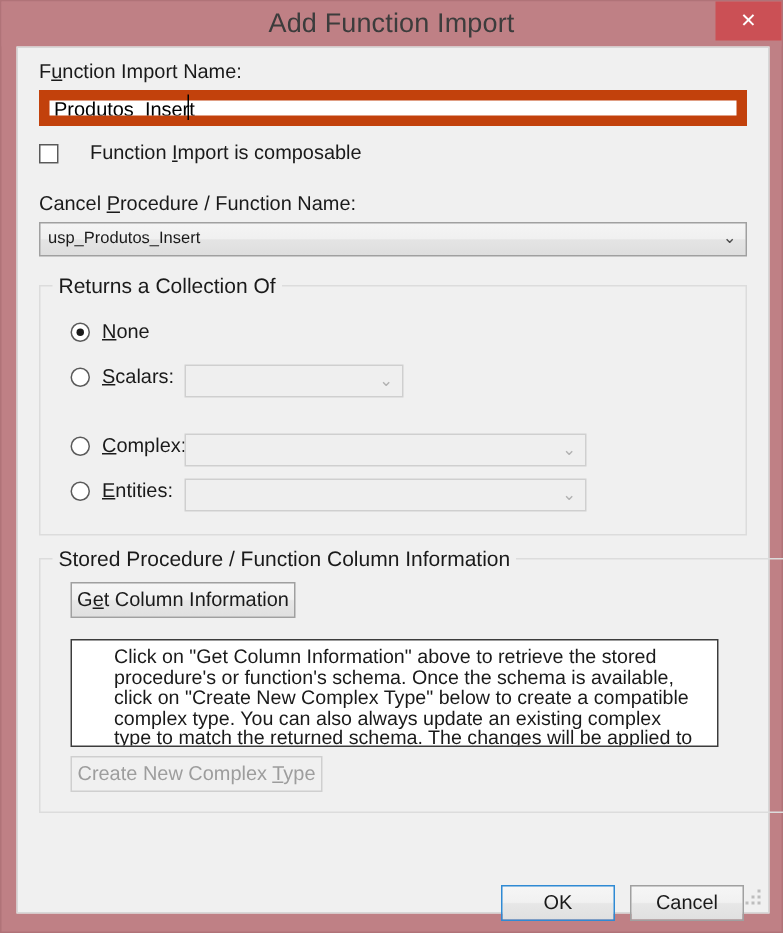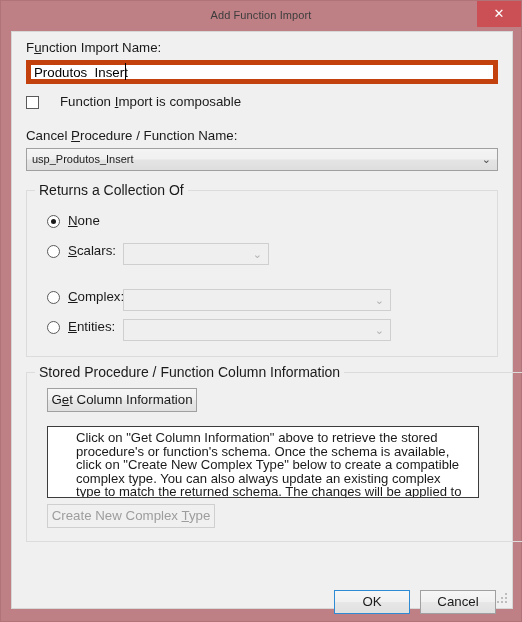--- a/index.html
+++ b/index.html
@@ -34,21 +34,21 @@
     height: 30px;
     background: #bf8085;
   }
   #title-text {
     position: absolute;
     left: 0; top: 0;
     width: 520px;
     height: 48px;
     line-height: 29px;
     text-align: center;
-    font-size: 11px;
+    font-size: 18px;
     color: #3c3c3c;
     letter-spacing: 0.1px;
     white-space: nowrap;
   }
   #close-btn {
     position: absolute;
     right: 0px;
     top: 0px;
     width: 44px;
     height: 26px;
@@ -87,21 +87,21 @@
   .lbl u { text-decoration: underline; }
 
   
   #fi-name-input {
     position: absolute;
     left: 14px;
     top: 28px;
     width: 472px;
     height: 24px;
     box-sizing: border-box;
-    border: 5px solid #c2410c;
+    border: 7px solid #c2410c;
     background: #ffffff;
     padding: 0 3px;
     font-family: "Liberation Sans", sans-serif;
     font-size: 13.3px;
     color: #000000;
     outline: none;
     line-height: 22px;
   }
   #caret {
     position: absolute;

